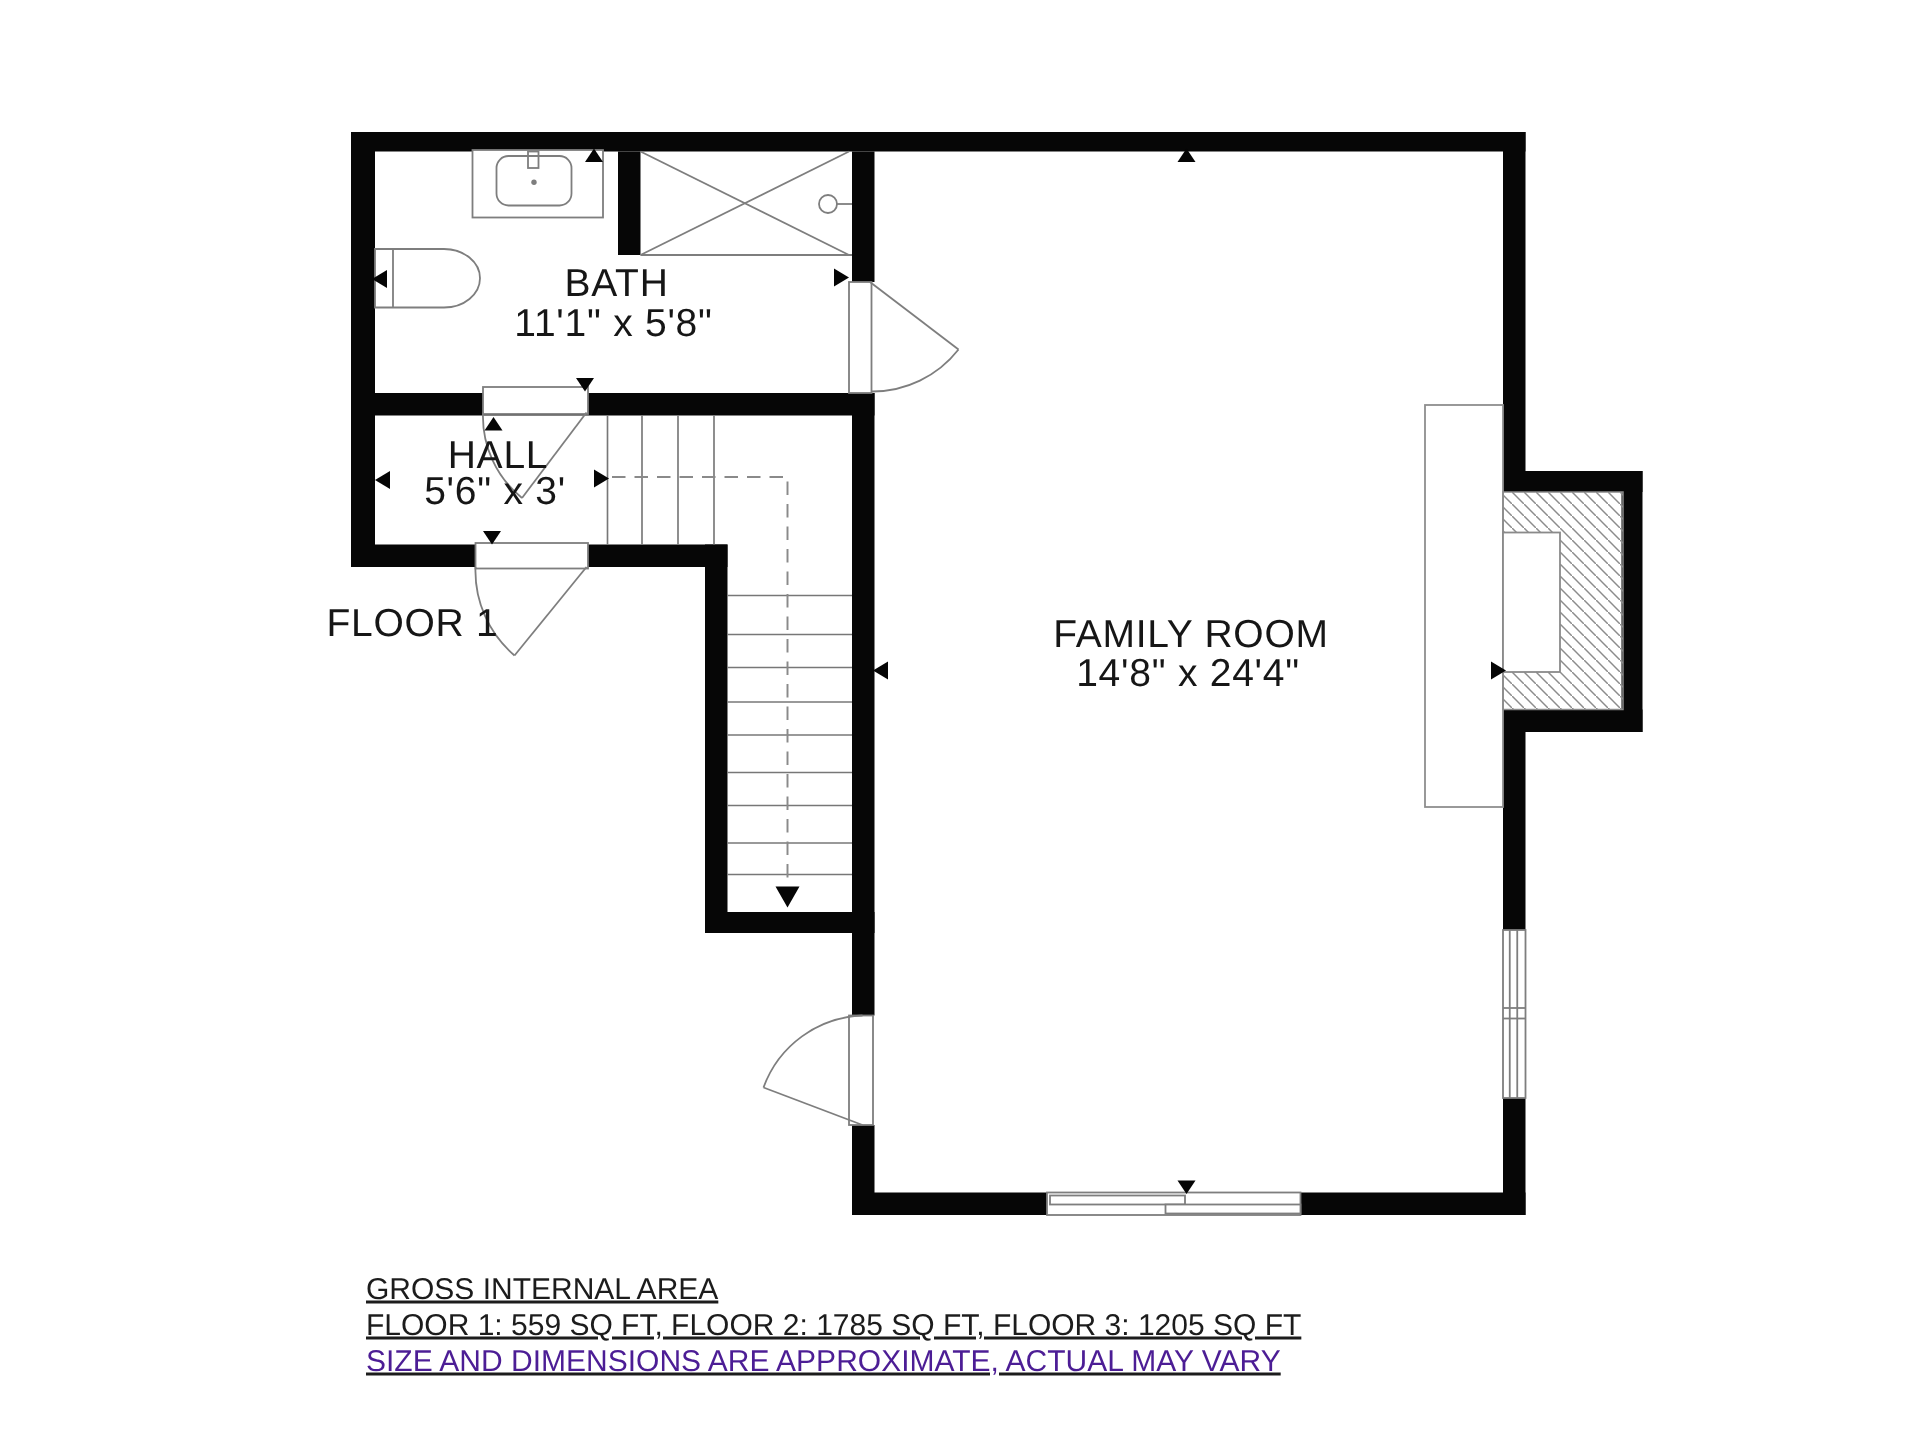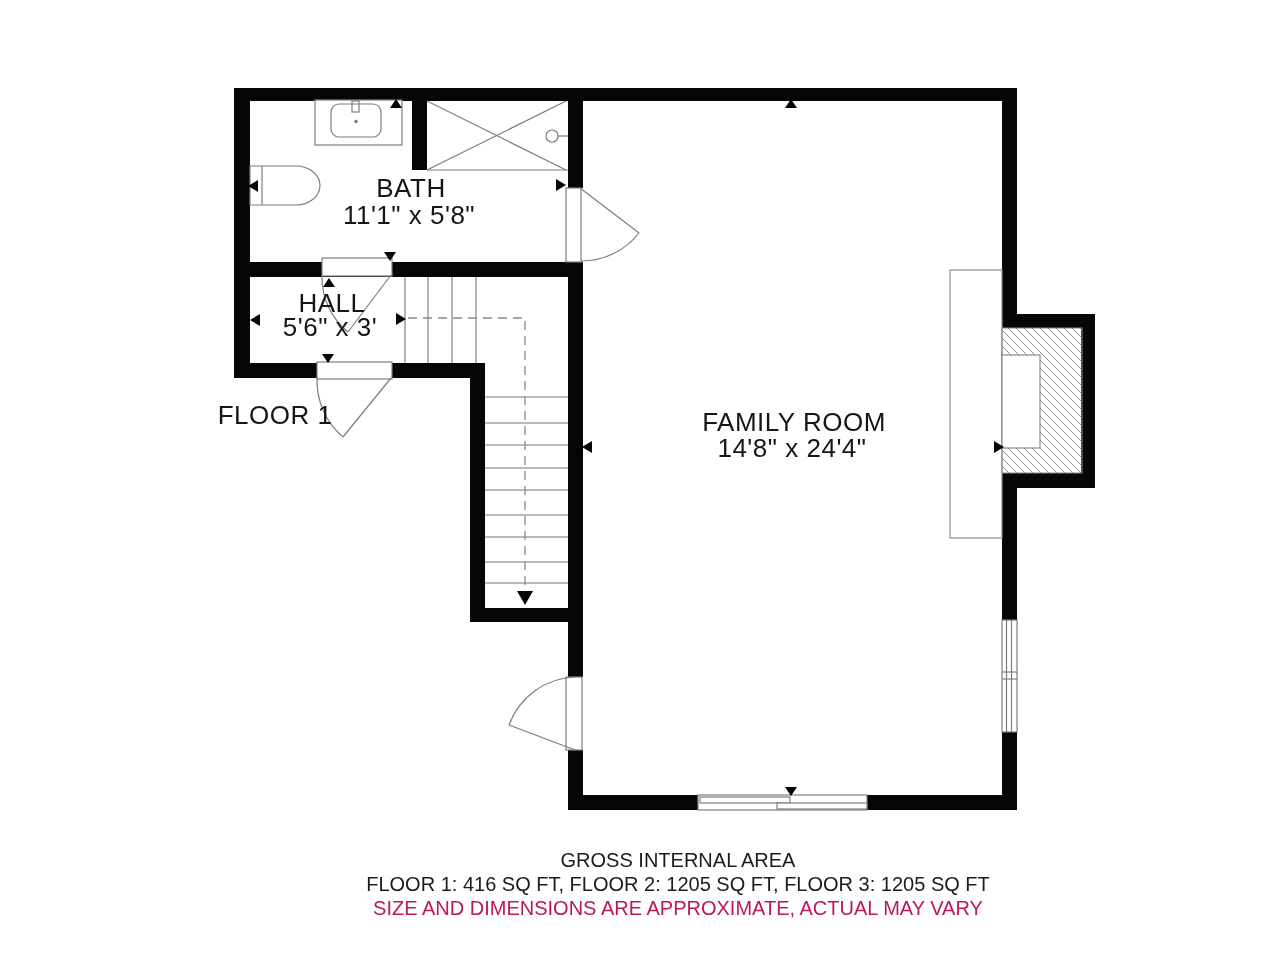--- a/index.html
+++ b/index.html
@@ -28,31 +28,31 @@
     fill: #161616;
     text-anchor: middle;
     letter-spacing: 0.5px;
   }
   .wall { fill: #060606; }
   .thin { stroke: #7e7e7e; stroke-width: 1.2; fill: none; }
   .frame { fill: #ffffff; stroke: #7e7e7e; stroke-width: 1.2; }
   .marker { fill: #050505; }
   #footer {
     position: absolute;
-    left: 678px;
+    left: 694px;
     top: 848px;
     transform: translateX(-50%);
     width: 900px;
-    text-align: center;
     color: #1c1c1c;
     font-size: 20px;
     line-height: 24px;
     white-space: nowrap;
-  }
-  #footer .muted { color: #be185d; }
+    text-decoration: underline;
+  }
+  #footer .muted { color: #4c1d95; }
 </style>
 </head>
 <body>
 
 <div id="stage">
 
   <svg id="plan-svg" width="1280" height="960" viewBox="0 0 1280 960">
 
     <defs>
       <pattern id="hatch" width="8" height="8" patternUnits="userSpaceOnUse">
@@ -185,17 +185,17 @@
       <text class="room-label" x="332" y="312">HALL</text>
       <text class="room-label" x="330" y="336">5'6" x 3'</text>
       <text class="room-label" x="275" y="424">FLOOR 1</text>
       <text class="room-label" x="794" y="431">FAMILY ROOM</text>
       <text class="room-label" x="792" y="457">14'8" x 24'4"</text>
     </g>
   </svg>
 
   <div id="footer">
     <div>GROSS INTERNAL AREA</div>
-    <div>FLOOR 1: 416 SQ FT, FLOOR 2: 1205 SQ FT, FLOOR 3: 1205 SQ FT</div>
+    <div>FLOOR 1: 559 SQ FT, FLOOR 2: 1785 SQ FT, FLOOR 3: 1205 SQ FT</div>
     <div class="muted">SIZE AND DIMENSIONS ARE APPROXIMATE, ACTUAL MAY VARY</div>
   </div>
 
 </div>
 
 </body></html>

